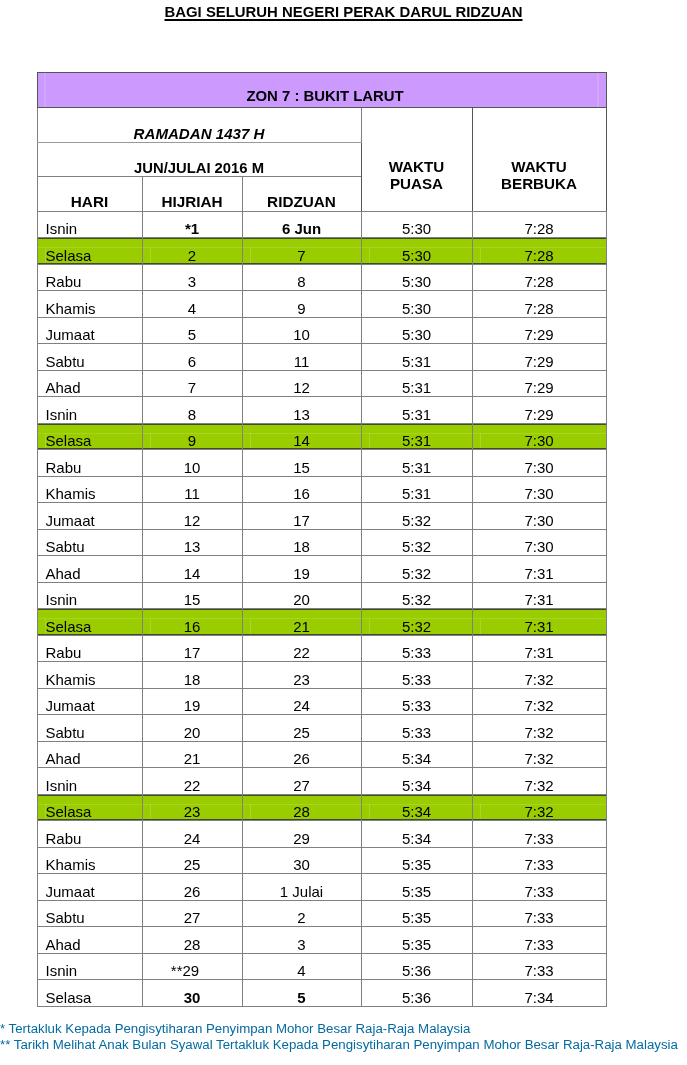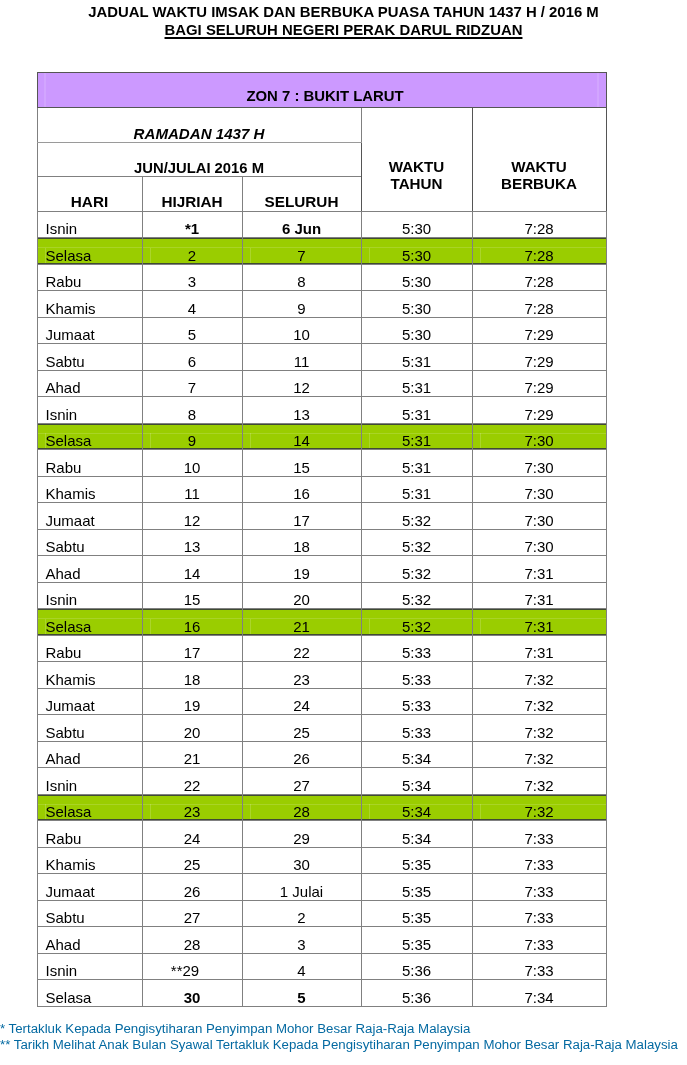--- a/index.html
+++ b/index.html
@@ -138,55 +138,54 @@
     font-size: 13.25px;
     line-height: 15.6px;
     color: #0369a1;
     white-space: nowrap;
   }
 </style>
 </head>
 <body>
 
 <div class="title-block">
-  <div class="title-line">JADUAL WAKTU IMSAK DAN BERBUKA PUASA TAHUN 1437 H / 2016 M</div>
   <div class="title-line underlined"><span>BAGI SELURUH NEGERI PERAK DARUL RIDZUAN</span></div>
 </div>
 
 <div class="sheet">
   <table class="jadual">
     <colgroup>
       <col style="width:105px">
         <col style="width:100px">
         <col style="width:119px">
         <col style="width:111px">
         <col style="width:134px">
     </colgroup>
     <tbody>
       <tr>
         <td class="zon-cell" colspan="5">ZON 7 : BUKIT LARUT</td>
       </tr>
       <tr>
         <td class="ramadan-cell" colspan="3">RAMADAN 1437 H</td>
         <td class="waktu-cell" rowspan="3">
           <div>WAKTU</div>
-          <div>TAHUN</div>
+          <div>PUASA</div>
         </td>
         <td class="waktu-cell" rowspan="3">
           <div>WAKTU</div>
           <div>BERBUKA</div>
         </td>
       </tr>
       <tr>
         <td class="jun-cell" colspan="3">JUN/JULAI 2016 M</td>
       </tr>
       <tr>
         <td class="hari-head">HARI</td>
         <td class="hari-head">HIJRIAH</td>
-        <td class="hari-head">SELURUH</td>
+        <td class="hari-head">RIDZUAN</td>
       </tr>
     <tr class="data">
           <td class="hari">Isnin</td>
           <td class=" b">*1</td>
           <td class=" b">6 Jun</td>
           <td>5:30</td>
           <td>7:28</td>
         </tr>
         <tr class="data hl">
           <td class="hari">Selasa</td>

